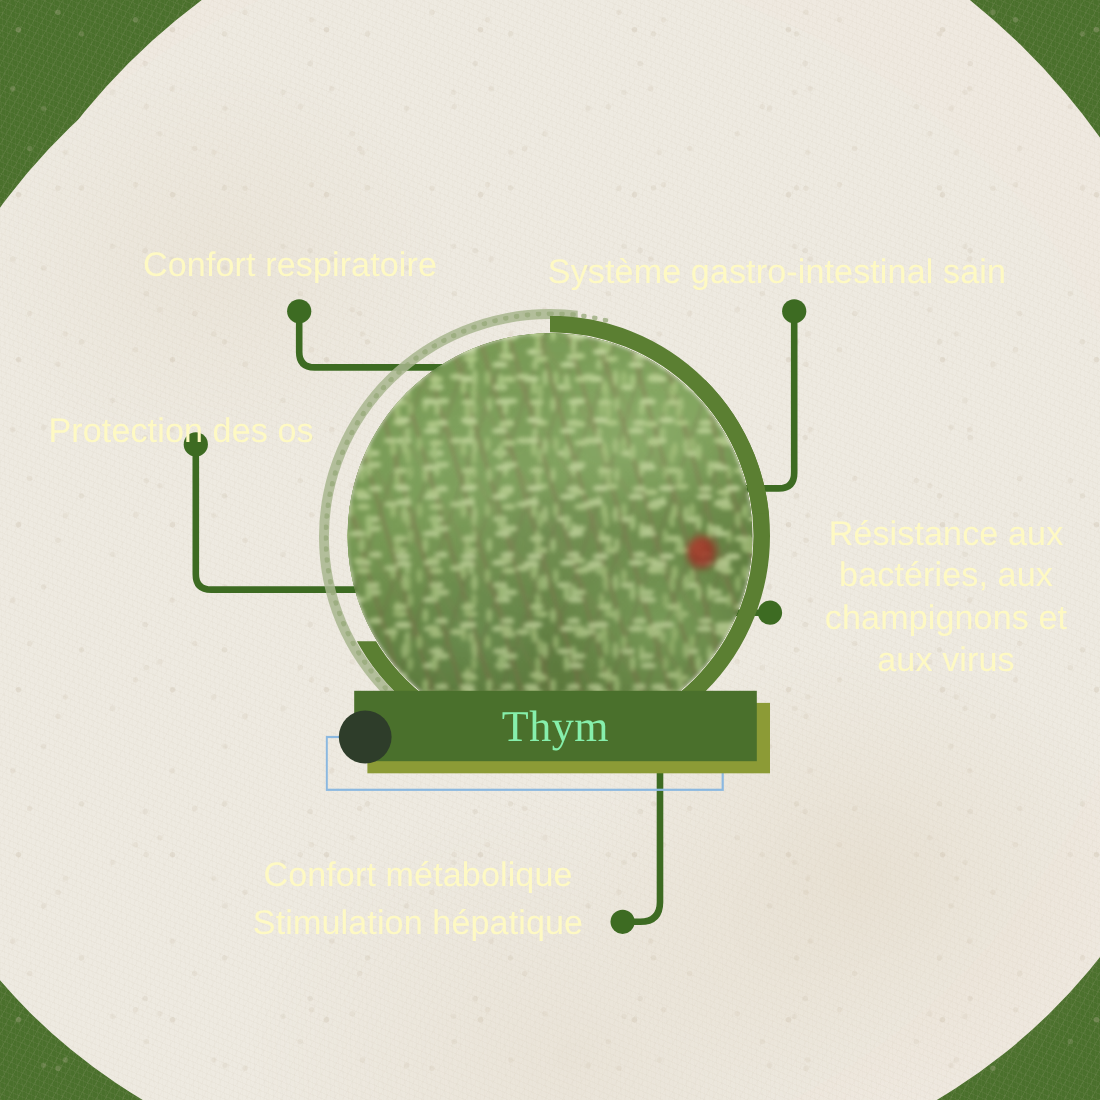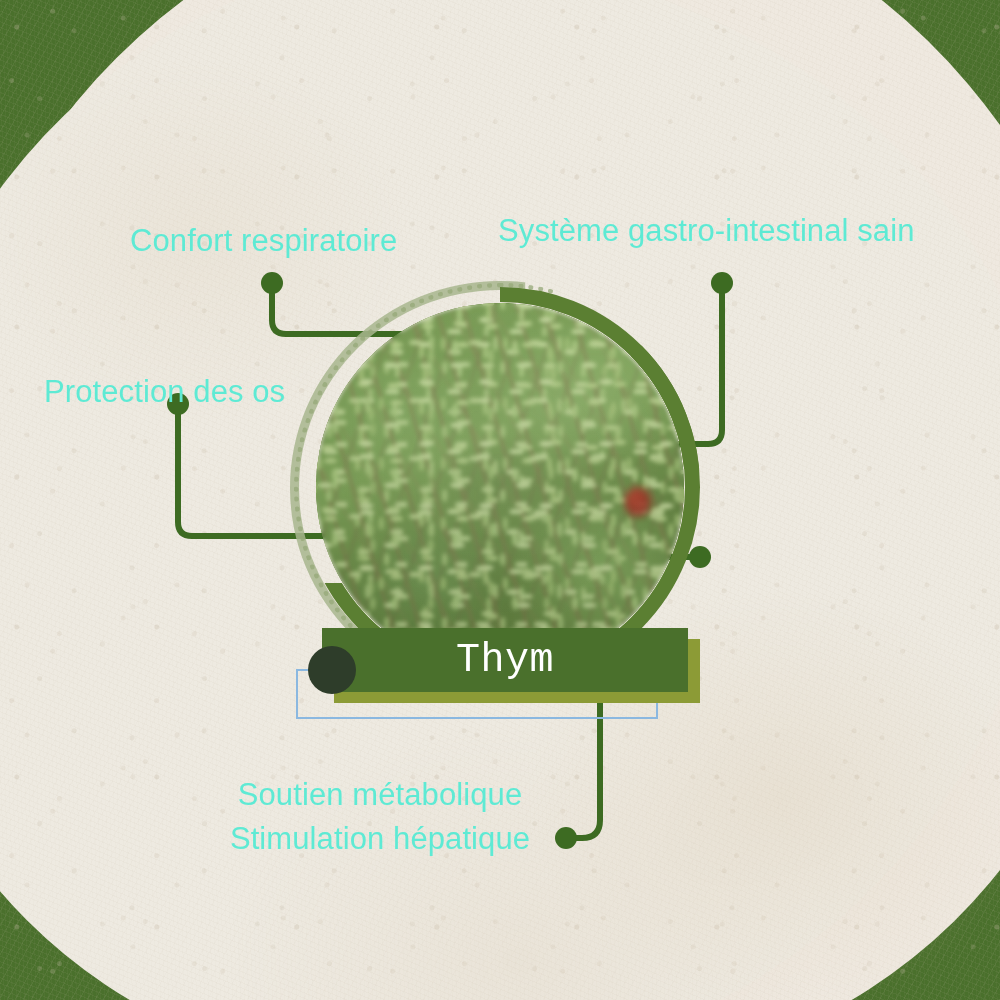--- a/index.html
+++ b/index.html
@@ -185,29 +185,29 @@
     box-sizing:border-box;
     clip-path:polygon(0 0, 64% 0, 60% 16%, 16% 34%, 4% 66%, 26% 96%, 0 100%);
   }
 
   
   .connectors{position:absolute;inset:0;pointer-events:none;}
 
   
   .label{
     position:absolute;
-    color:#5eead4;
+    color:#fef9c3;
     font-size:31px;
     line-height:1.24;
     letter-spacing:.1px;
     font-family:"Liberation Sans", sans-serif;
     white-space:pre;
   }
   #lbl-resp{left:130px; top:222px;}
-  #lbl-gastro{left:498px; top:212px;}
+  #lbl-gastro{left:498px; top:228px;}
   #lbl-os{left:44px; top:373px;}
   #lbl-resist{left:736px; top:466px; width:248px; text-align:center; white-space:normal;}
   #lbl-bottom{left:200px; top:776px; width:360px; text-align:center; white-space:normal;}
   #lbl-bottom div{margin-bottom:6px;}
 
   
   .banner-shadow{
     position:absolute;
     left:334px; top:639px;
     width:366px; height:64px;
@@ -221,22 +221,22 @@
     box-sizing:border-box;
   }
   .banner{
     position:absolute;
     left:322px; top:628px;
     width:366px; height:64px;
     background:#4a702c;
     display:flex; align-items:center; justify-content:center;
   }
   .banner-title{
-    color:#ffffff;
-    font-family:Liberation Mono, monospace;
+    color:#86efac;
+    font-family:Liberation Serif, serif;
     font-size:40px;
     letter-spacing:.5px;
   }
   .banner-dot{
     position:absolute;
     left:308px; top:646px;
     width:48px; height:48px;
     border-radius:50%;
     background:#2e3d2a;
   }
@@ -287,23 +287,29 @@
     <div class="ring-solid"></div>
     <div class="ring-solid2"></div>
   </div>
 
   <div class="label" id="lbl-resp">Confort respiratoire</div>
 
   <div class="label" id="lbl-gastro">Système gastro-intestinal sain</div>
 
   <div class="label" id="lbl-os">Protection des os</div>
 
+  <div class="label" id="lbl-resist">
+    <div>Résistance aux</div>
+    <div>bactéries, aux</div>
+    <div>champignons et</div>
+    <div>aux virus</div>
+  </div>
 
   <div class="label" id="lbl-bottom">
-    <div>Soutien métabolique</div>
+    <div>Confort métabolique</div>
     <div>Stimulation hépatique</div>
   </div>
 
   <div class="banner-blue"></div>
   <div class="banner-shadow"></div>
   <div class="banner">
     <span class="banner-title">Thym</span>
   </div>
   <div class="banner-dot"></div>
 

